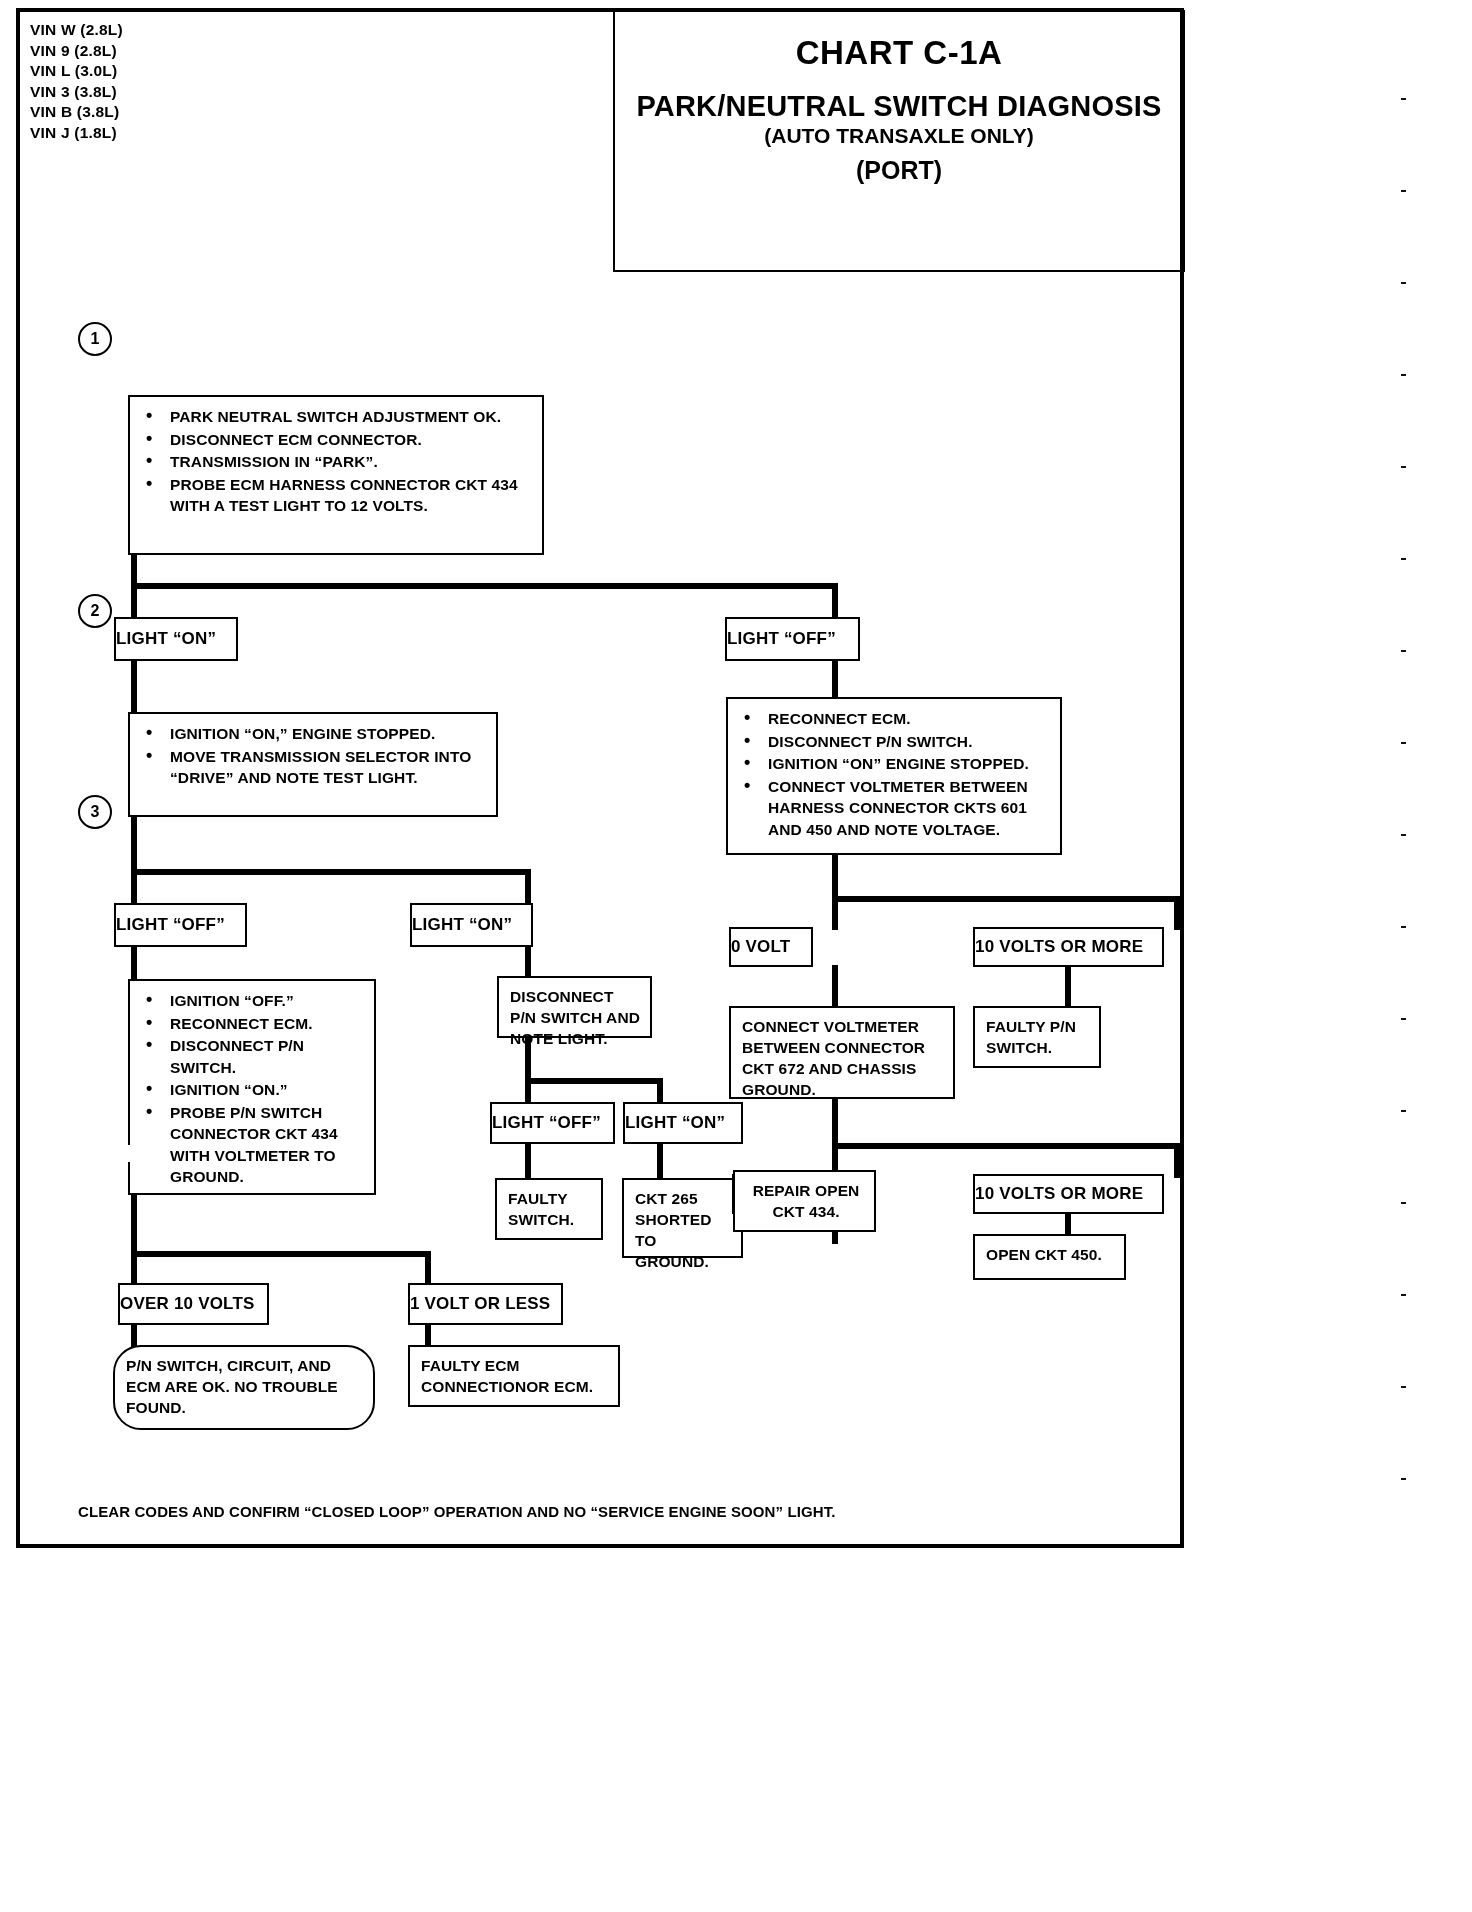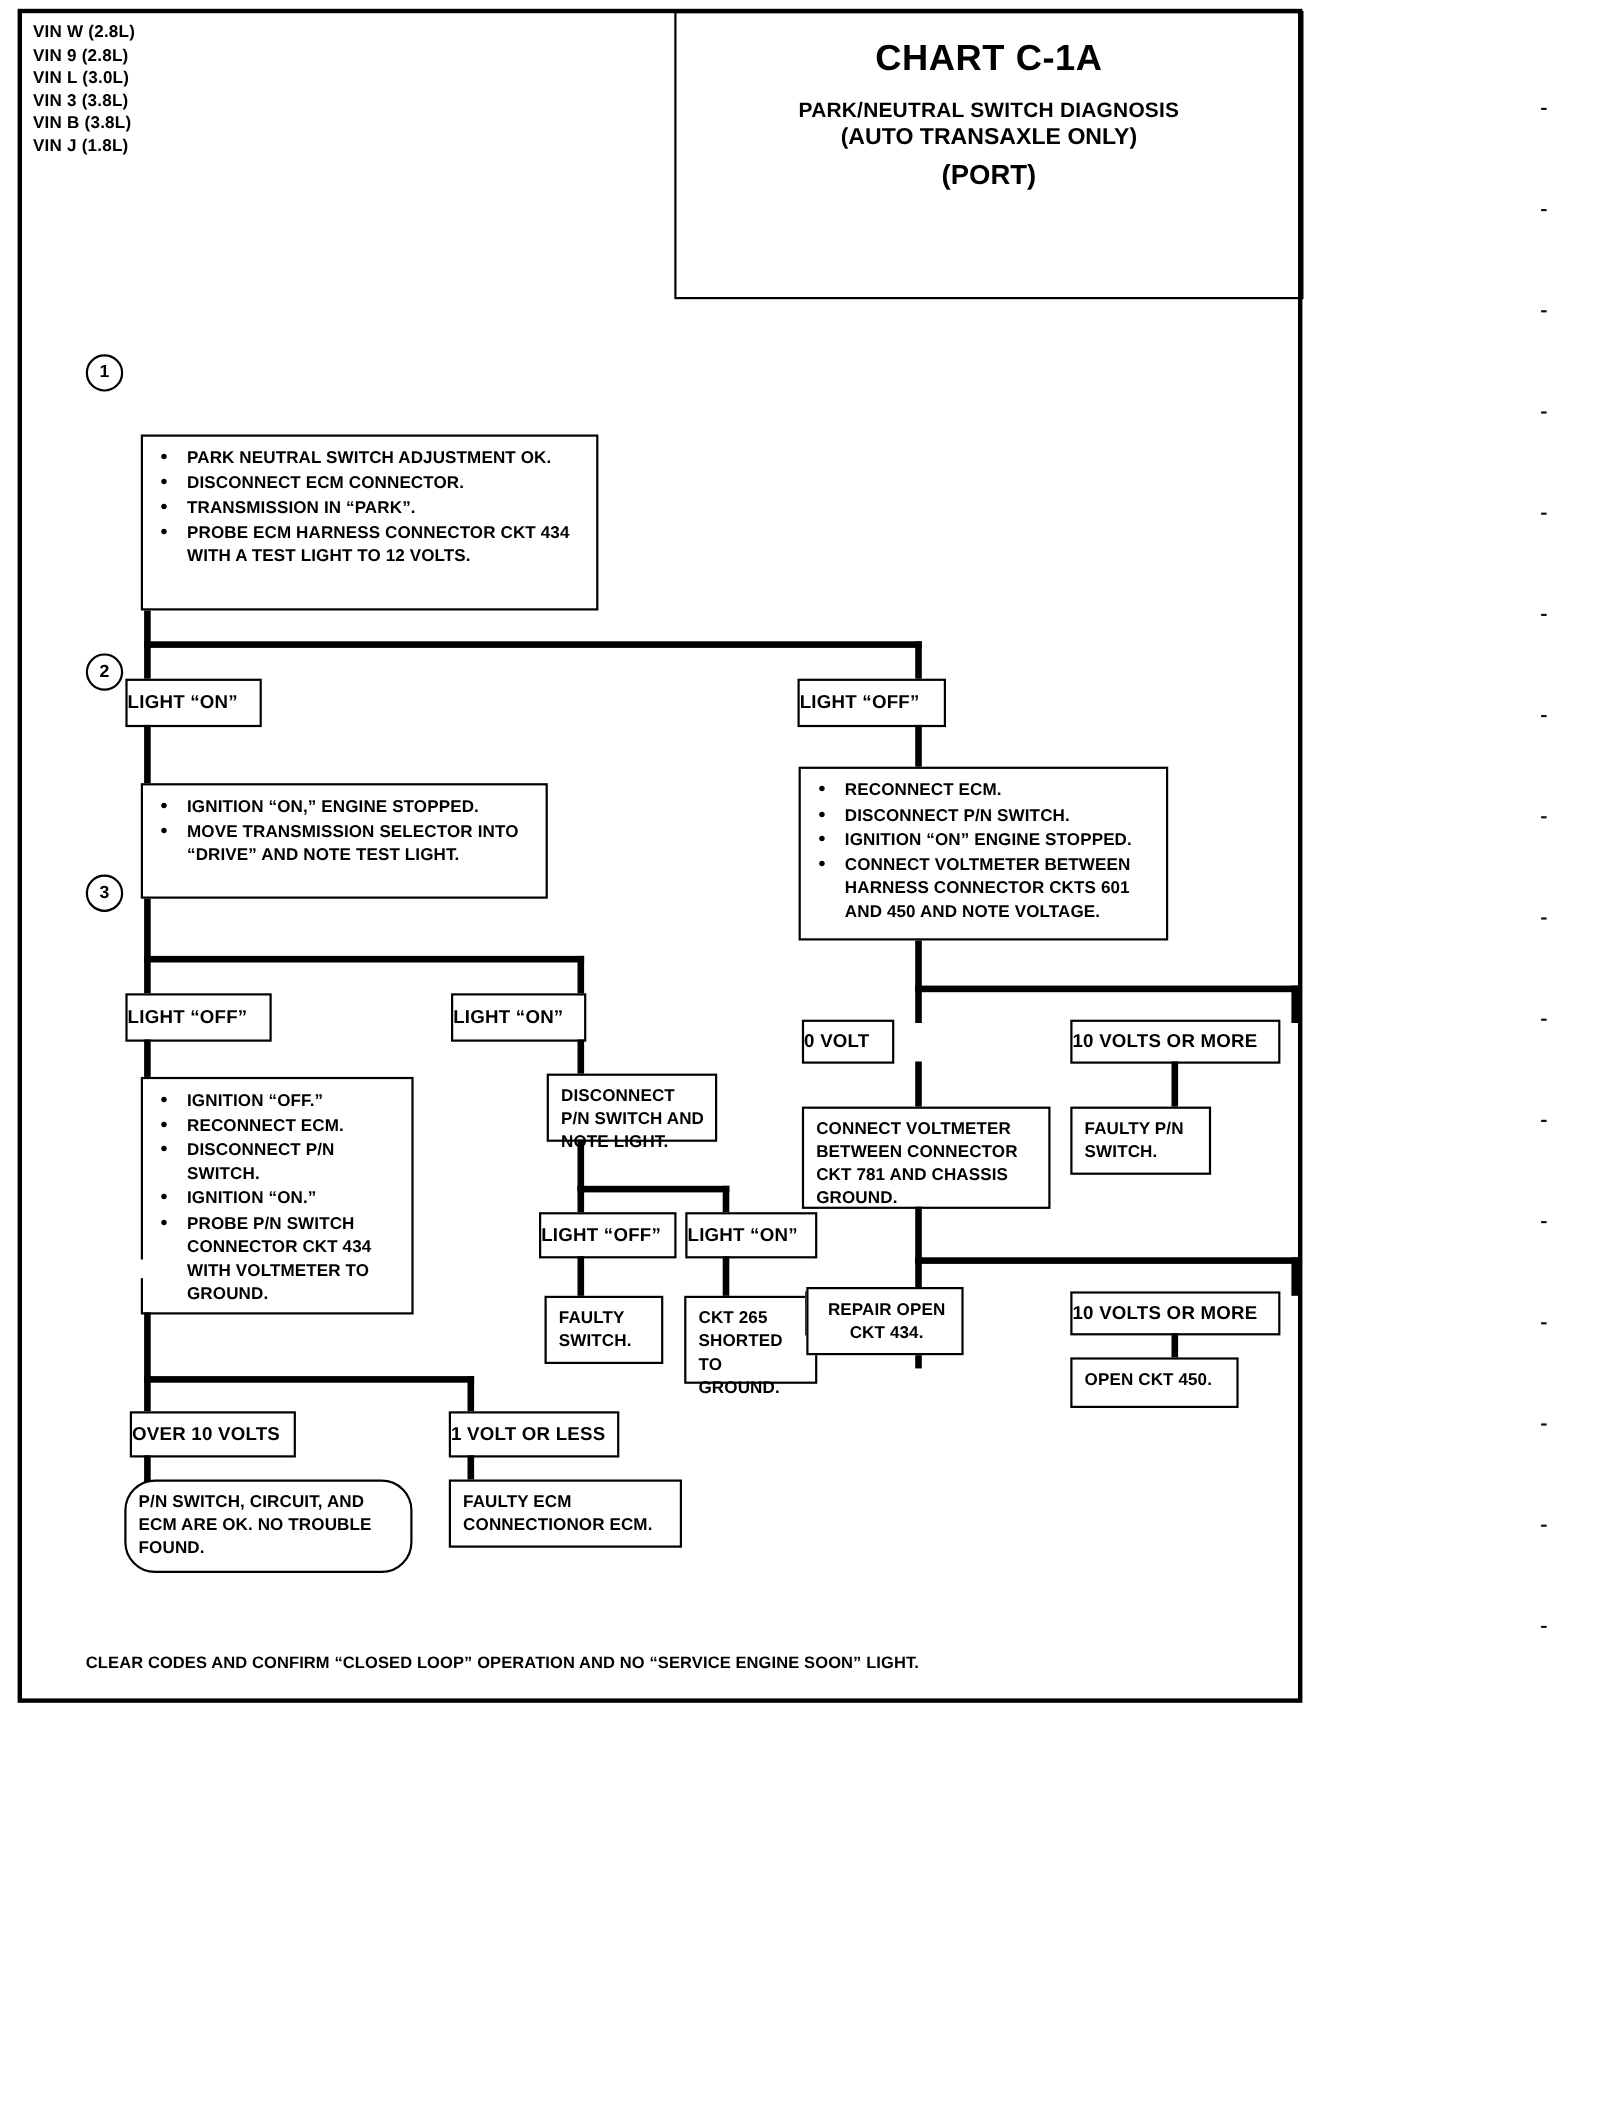--- a/index.html
+++ b/index.html
@@ -11,21 +11,21 @@
       border:4px solid #000;box-sizing:border-box;}
 
   
   #vin-list{position:absolute;left:30px;top:20px;font-weight:bold;font-size:15.5px;
       line-height:20.5px;letter-spacing:0.2px;color:#000;}
   #vin-list div{white-space:nowrap;}
 
   #title-block{position:absolute;left:613px;top:10px;width:572px;height:262px;
       border:2px solid #000;box-sizing:border-box;text-align:center;color:#000;}
   #chart-no{font-size:33px;font-weight:bold;letter-spacing:0.5px;margin-top:22px;}
-  #chart-title{font-size:19px;font-weight:bold;letter-spacing:0.2px;margin-top:18px;}
+  #chart-title{font-size:29px;font-weight:bold;letter-spacing:0.2px;margin-top:18px;}
   #chart-sub{font-size:21px;font-weight:bold;margin-top:1px;}
   #chart-port{font-size:25px;font-weight:bold;margin-top:8px;}
 
   
   .box{position:absolute;border:2px solid #000;box-sizing:border-box;background:#fff;
        color:#000;font-weight:bold;}
   .tag{font-size:17px;display:flex;align-items:center;letter-spacing:.2px;}
   .textbox{font-size:15.5px;line-height:21px;padding:8px 8px 8px 11px;letter-spacing:.1px;}
   .bullets{font-size:15.5px;line-height:21.5px;padding:9px 6px 8px 12px;letter-spacing:.1px;}
   .bullets ul{margin:0;padding:0;list-style:none;}
@@ -151,21 +151,21 @@
   <div class="ln" style="left:832px;top:896px;width:348px;height:6px;"></div>
   <div class="ln" style="left:1174px;top:896px;width:6px;height:34px;"></div>
   <div class="ln" style="left:832px;top:896px;width:6px;height:34px;"></div>
 
   <div class="box tag" style="left:729px;top:927px;width:84px;height:40px;">0 VOLT</div>
   <div class="box tag" style="left:973px;top:927px;width:191px;height:40px;">10 VOLTS OR MORE</div>
 
   <div class="ln" style="left:832px;top:965px;width:6px;height:44px;"></div>
   <div class="ln" style="left:1065px;top:965px;width:6px;height:42px;"></div>
 
-  <div class="box textbox" style="left:729px;top:1006px;width:226px;height:93px;">CONNECT VOLTMETER BETWEEN CONNECTOR CKT 781 AND CHASSIS GROUND.</div>
+  <div class="box textbox" style="left:729px;top:1006px;width:226px;height:93px;">CONNECT VOLTMETER BETWEEN CONNECTOR CKT 672 AND CHASSIS GROUND.</div>
   <div class="box textbox" style="left:973px;top:1006px;width:128px;height:62px;">FAULTY P/N SWITCH.</div>
 
   <div class="ln" style="left:832px;top:1097px;width:6px;height:52px;"></div>
   <div class="ln" style="left:832px;top:1143px;width:348px;height:6px;"></div>
   <div class="ln" style="left:1174px;top:1143px;width:6px;height:35px;"></div>
   <div class="ln" style="left:832px;top:1143px;width:6px;height:35px;"></div>
 
   <div class="box tag" style="left:732px;top:1174px;width:84px;height:40px;">0 VOLT</div>
   <div class="box tag" style="left:973px;top:1174px;width:191px;height:40px;">10 VOLTS OR MORE</div>
 

